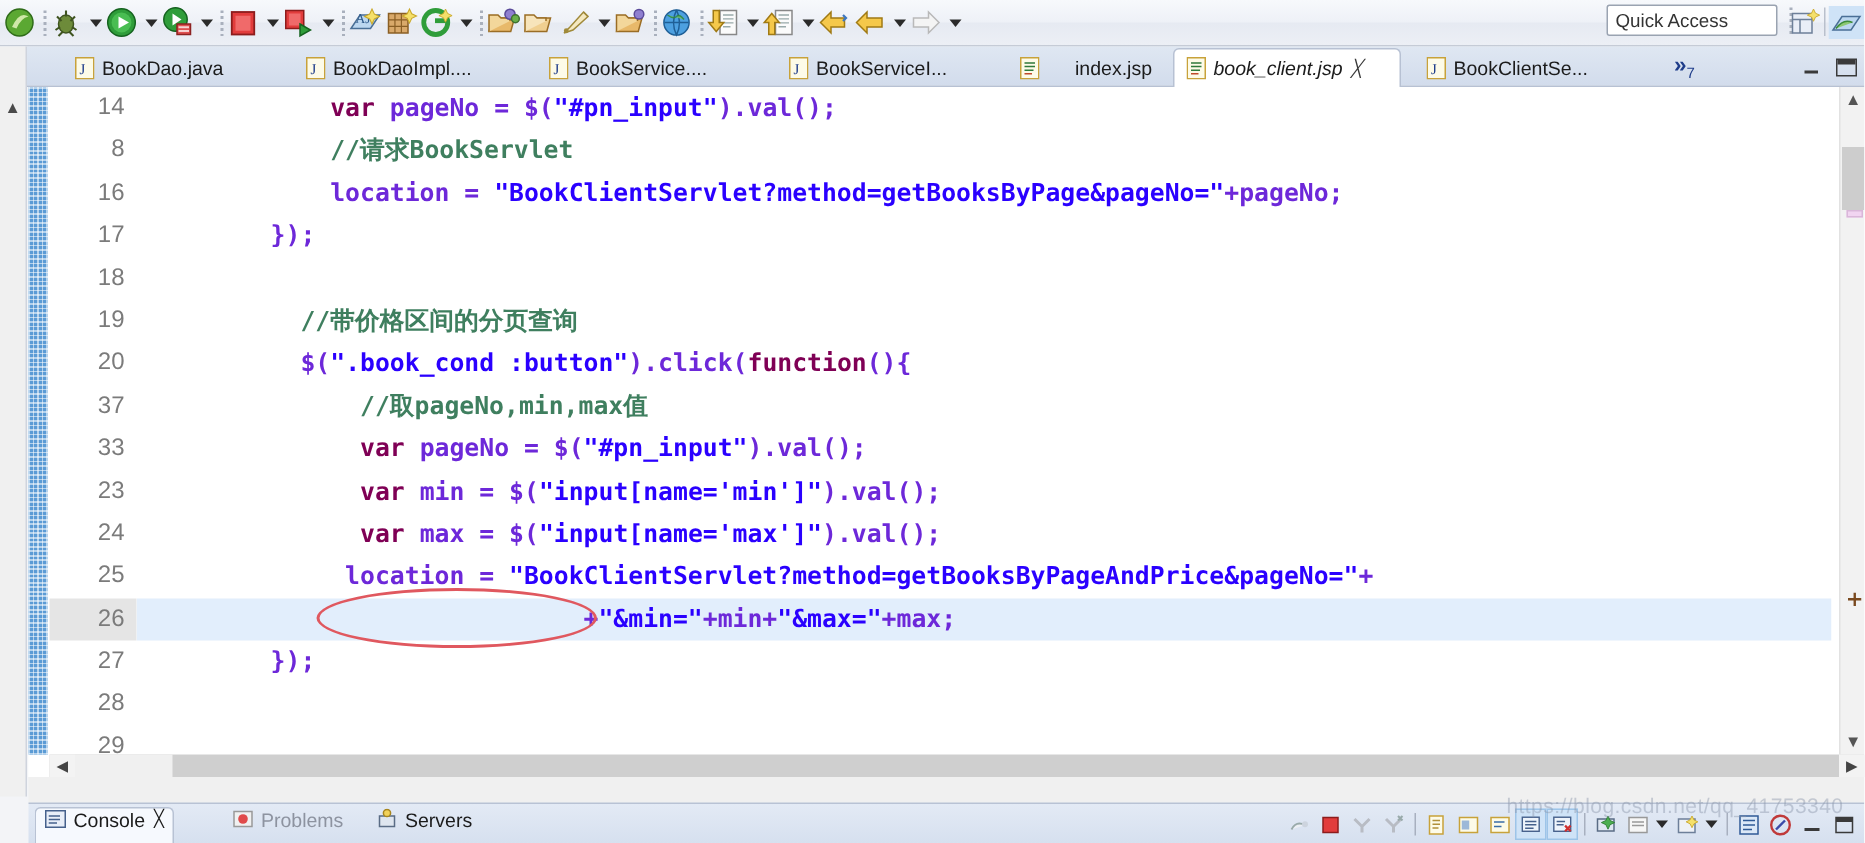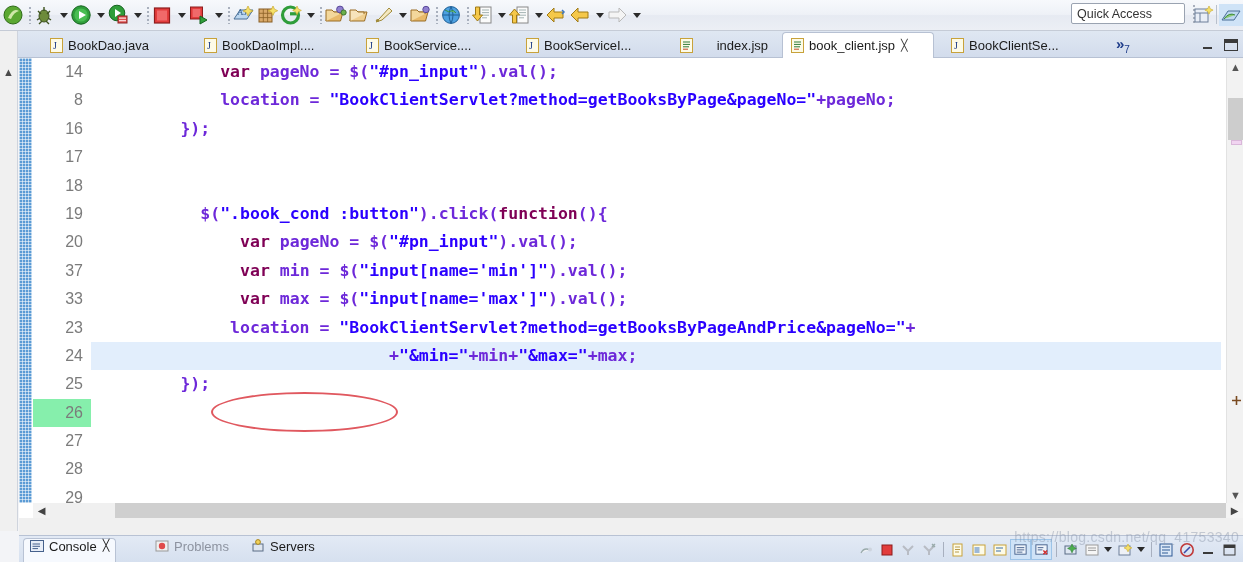--- a/index.html
+++ b/index.html
@@ -165,21 +165,21 @@
   .lineno {
     position: absolute; right: 8px;
     height: 28.4px; line-height: 28.4px;
     font-family: "Liberation Sans", sans-serif;
     font-size: 16px;
     color: #7b7b7b;
     text-align: right;
     width: 44px;
   }
   .gutter-row { position: relative; height: 28.4px; }
-  .gutter-row.hl-num { background: #86efac; padding-left: 28px; }
+  .gutter-row.hl-num { background: #e5e5e5; padding-left: 28px; }
   .line.sel { background: #e2eefc; }
 
   
   .c-plain { color:#6d28d9; }
   .c-kw    { color:#7f0055; }
   .c-str   { color:#2a00ff; }
   .c-cmt   { color:#3f7f5f; }
 
   
   .ellipse {
@@ -259,21 +259,21 @@
   .bp-icons { position:absolute; right:4px; top:3px; display:flex; align-items:center; }
   .bp-ic { width:21px; height:21px; display:flex;align-items:center;justify-content:center;}
   .bp-ic.sel { background:#cfe3f7; border:1px solid #9dc4e8; box-sizing:border-box;}
   .bp-arrow{width:12px;height:21px;display:flex;align-items:center;justify-content:center;}
   .bp-arrow::after{content:"";border-left:4px solid transparent;border-right:4px solid transparent;border-top:5px solid #2a2a2a;}
   .bp-pipe{width:8px;height:20px;display:flex;align-items:center;justify-content:center;}
   .bp-pipe::after{content:"";width:1px;height:15px;background:#a8b0bf;display:block;}
 
   
   .watermark {
-    position:absolute; right: 4px; top: 529px;
+    position:absolute; right: 14px; top: 529px;
     font-size: 14px; color: rgba(140,150,170,0.45);
     font-family:"Liberation Sans", sans-serif;
     letter-spacing:0.3px;
     white-space:nowrap;
     pointer-events:none;
   }
   .editor-bottom-gap{
     position:absolute;left:19px;top:518px;width:1224px;height:17px;background:#f0f0f0;
   }
 </style>
@@ -543,21 +543,21 @@
     <div class="tab" id="tab4" style="left: 654px; width: 104px; justify-content: space-between;">
       <span class="tabicon">
         <svg class="jicon" width="13" height="15" viewBox="0 0 13 15">
           <rect x="0.5" y="0.5" width="12" height="14" fill="#fdfbe8" stroke="#c8a23a"></rect>
           <path d="M3 4 H10 M3 6.4 H10 M3 8.8 H9" stroke="#2f7a3a" stroke-width="1"></path>
           <path d="M3 11.2 H8" stroke="#c04a2a" stroke-width="1"></path>
         </svg>
       </span>
       <span>index.jsp</span>
     </div>
-    <div class="tab active" id="tab5" style="left: 764px; width: 152px;">
+    <div class="tab active" id="tab5" style="left: 764px; width: 152px; font-style: italic;">
       <span class="tabicon">
         <svg class="jicon" width="13" height="15" viewBox="0 0 13 15">
           <rect x="0.5" y="0.5" width="12" height="14" fill="#fdfbe8" stroke="#c8a23a"></rect>
           <path d="M3 4 H10 M3 6.4 H10 M3 8.8 H9" stroke="#2f7a3a" stroke-width="1"></path>
           <path d="M3 11.2 H8" stroke="#c04a2a" stroke-width="1"></path>
         </svg>
       </span>
       <span>book_client.jsp</span>
       <span class="tab-close">╳</span>
     </div>
@@ -633,25 +633,27 @@
         <div class="gutter-row">
           <div class="lineno">29</div>
         </div>
         <div class="gutter-row">
           <div class="lineno">30</div>
         </div>
       </div>
 
     <div class="code-area" id="codearea">
         <div class="line"><span>             </span><span class="c-kw">var</span><span class="c-plain"> pageNo = </span><span class="c-plain">$(</span><span class="c-str">"#pn_input"</span><span class="c-plain">).val();</span></div>
+        <div class="line"><span>             </span><span class="c-cmt">//请求BookServlet</span></div>
         <div class="line"><span>             </span><span class="c-plain">location = </span><span class="c-str">"BookClientServlet?method=getBooksByPage&amp;pageNo="</span><span class="c-plain">+pageNo;</span></div>
         <div class="line"><span>         </span><span class="c-plain">});</span></div>
         <div class="line"><span></span></div>
-        <div class="line"><span>           </span></div>
+        <div class="line"><span>           </span><span class="c-cmt">//带价格区间的分页查询</span></div>
         <div class="line"><span>           </span><span class="c-plain">$(</span><span class="c-str">".book_cond :button"</span><span class="c-plain">).click(</span><span class="c-kw">function</span><span class="c-plain">(){</span></div>
+        <div class="line"><span>               </span><span class="c-cmt">//取pageNo,min,max值</span></div>
         <div class="line"><span>               </span><span class="c-kw">var</span><span class="c-plain"> pageNo = </span><span class="c-plain">$(</span><span class="c-str">"#pn_input"</span><span class="c-plain">).val();</span></div>
         <div class="line"><span>               </span><span class="c-kw">var</span><span class="c-plain"> min = </span><span class="c-plain">$(</span><span class="c-str">"input[name='min']"</span><span class="c-plain">).val();</span></div>
         <div class="line"><span>               </span><span class="c-kw">var</span><span class="c-plain"> max = </span><span class="c-plain">$(</span><span class="c-str">"input[name='max']"</span><span class="c-plain">).val();</span></div>
         <div class="line"><span>              </span><span class="c-plain">location = </span><span class="c-str">"BookClientServlet?method=getBooksByPageAndPrice&amp;pageNo="</span><span class="c-plain">+</span></div>
         <div class="line sel"><span>                              </span><span class="c-plain">+</span><span class="c-str">"&amp;min="</span><span class="c-plain">+min+</span><span class="c-str">"&amp;max="</span><span class="c-plain">+max;</span></div>
         <div class="line"><span>         </span><span class="c-plain">});</span></div>
         <div class="line"><span></span></div>
 
       <div class="ellipse" style="left:120px; top:334px; width:183px; height:36px;"></div>
     </div>

